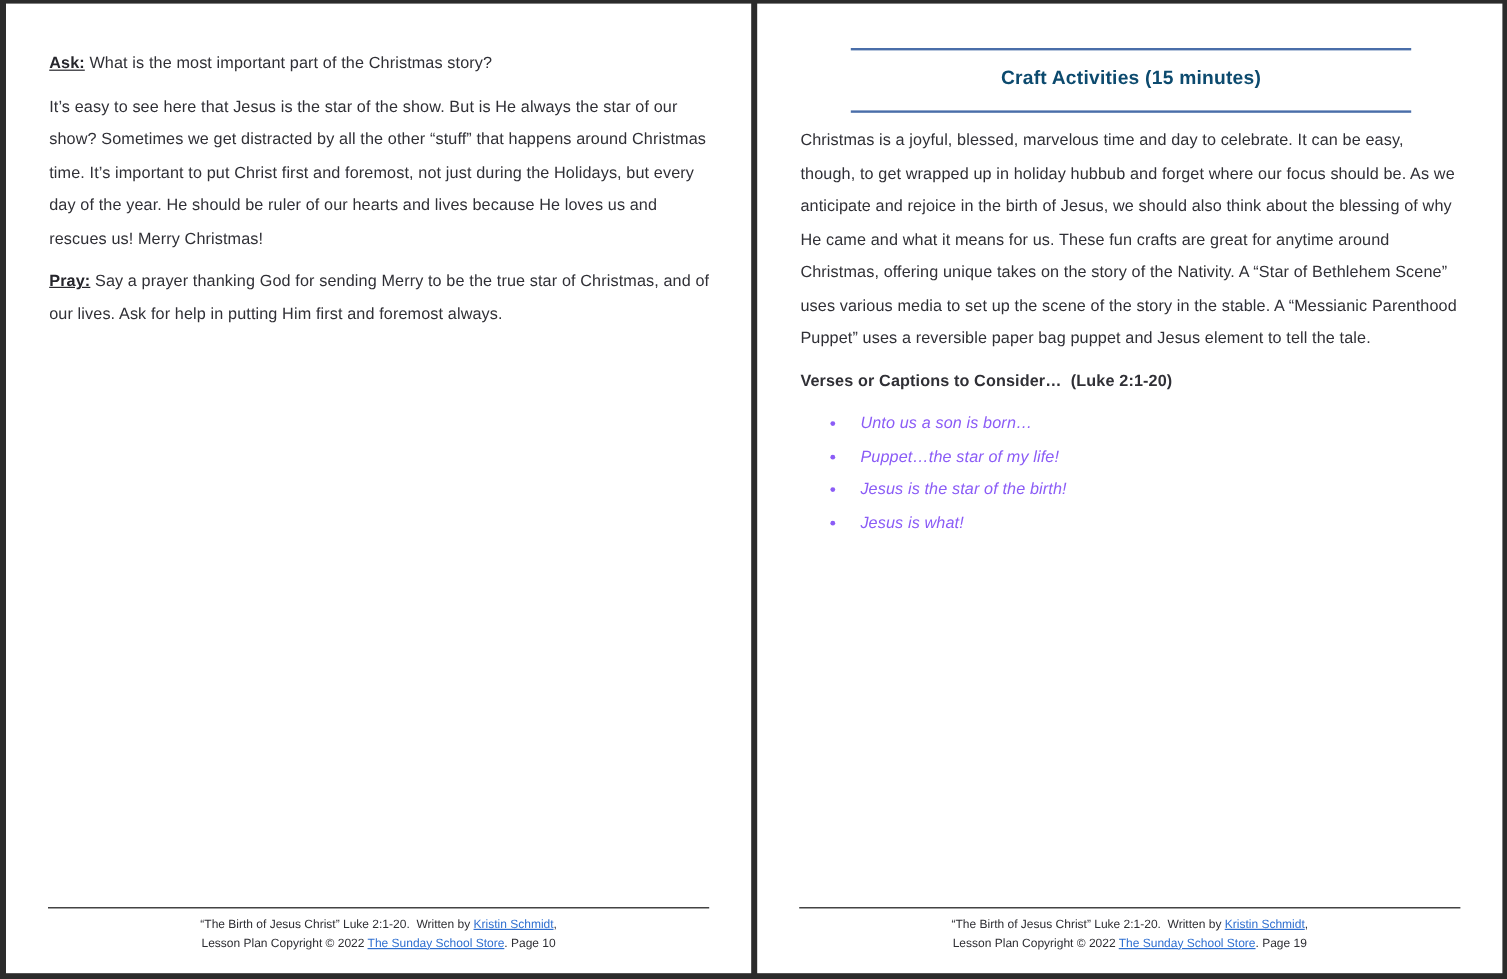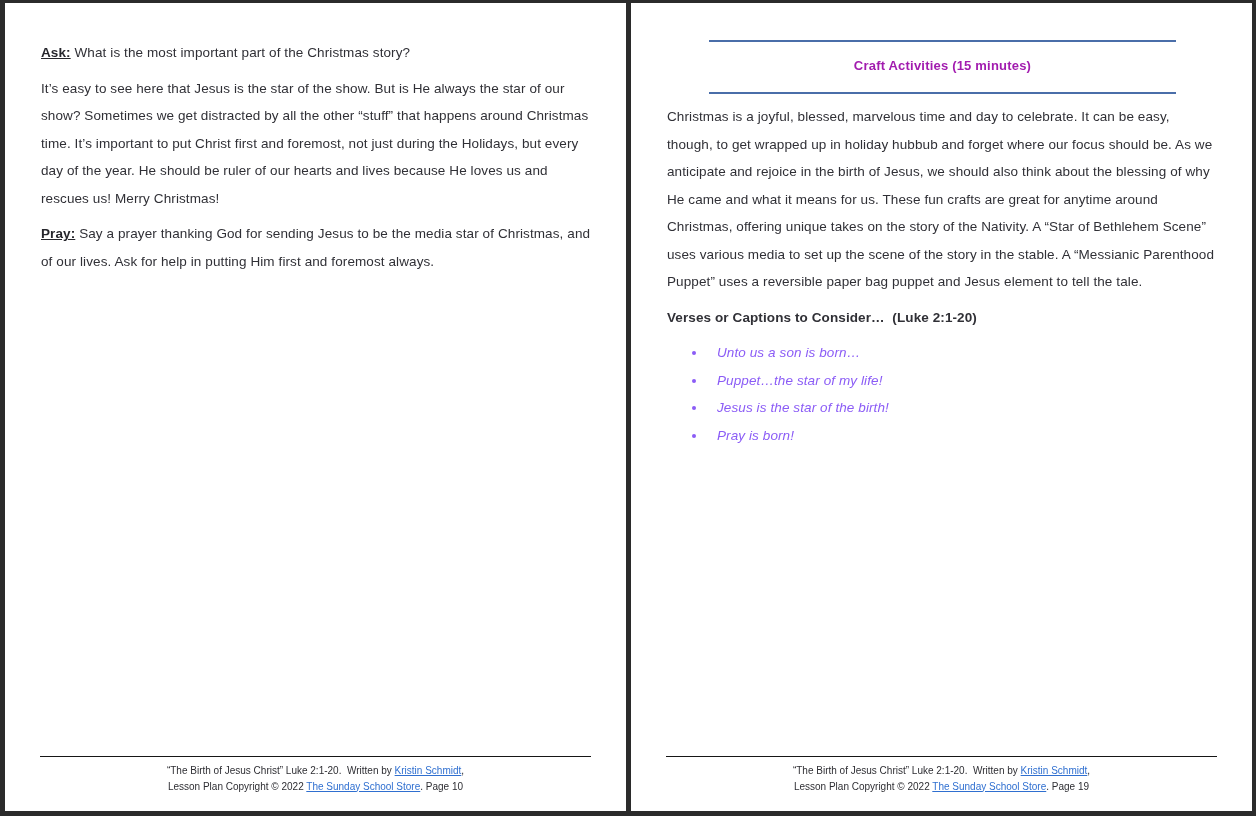--- a/index.html
+++ b/index.html
@@ -45,23 +45,23 @@
   .heading-block {
     margin: 0 42px 9px 42px;
     text-align: center;
   }
   .heading-rule {
     border: none;
     border-top: 2px solid #4a6ea9;
     margin: 0;
   }
   .section-heading {
-    font-size: 13px;
+    font-size: 16px;
     font-weight: bold;
-    color: #a21caf;
+    color: #0c4a6e;
     margin: 11px 0 13px 0;
     line-height: 26px;
     letter-spacing: 0.2px;
   }
 
   .verses-heading {
     font-weight: bold;
     color: #26262c;
   }
   ul.verse-list {
@@ -101,21 +101,21 @@
 </style>
 </head>
 <body>
 
 <div class="spread">
 
   <div class="page">
     <div class="page-inner body-text">
       <p><span class="label-bold">Ask:</span><span> What is the most important part of the Christmas story?</span></p>
       <p>It’s easy to see here that Jesus is the star of the show. But is He always the star of our show? Sometimes we get distracted by all the other “stuff” that happens around Christmas time. It’s important to put Christ first and foremost, not just during the Holidays, but every day of the year. He should be ruler of our hearts and lives because He loves us and rescues us! Merry Christmas!</p>
-      <p><span class="label-bold">Pray:</span><span> Say a prayer thanking God for sending Jesus to be the media star of Christmas, and of our lives. Ask for help in putting Him first and foremost always.</span></p>
+      <p><span class="label-bold">Pray:</span><span> Say a prayer thanking God for sending Merry to be the true star of Christmas, and of our lives. Ask for help in putting Him first and foremost always.</span></p>
     </div>
 
     <div class="footer">
       <hr class="footer-rule">
       <div class="footer-text">
         <div><span>“The Birth of Jesus Christ” Luke 2:1-20.&nbsp; Written by </span><a>Kristin Schmidt</a><span>,</span></div>
         <div><span>Lesson Plan Copyright © 2022 </span><a>The Sunday School Store</a><span>. Page 10</span></div>
       </div>
     </div>
   </div>
@@ -132,21 +132,21 @@
       </div>
 
       <p>Christmas is a joyful, blessed, marvelous time and day to celebrate. It can be easy, though, to get wrapped up in holiday hubbub and forget where our focus should be. As we anticipate and rejoice in the birth of Jesus, we should also think about the blessing of why He came and what it means for us. These fun crafts are great for anytime around Christmas, offering unique takes on the story of the Nativity. A “Star of Bethlehem Scene” uses various media to set up the scene of the story in the stable. A “Messianic Parenthood Puppet” uses a reversible paper bag puppet and Jesus element to tell the tale.</p>
 
       <p class="verses-heading">Verses or Captions to Consider…&nbsp; (Luke 2:1-20)</p>
 
       <ul class="verse-list">
         <li>Unto us a son is born…</li>
         <li>Puppet…the star of my life!</li>
         <li>Jesus is the star of the birth!</li>
-        <li>Pray is born!</li>
+        <li>Jesus is what!</li>
       </ul>
     </div>
 
     <div class="footer">
       <hr class="footer-rule">
       <div class="footer-text">
         <div><span>“The Birth of Jesus Christ” Luke 2:1-20.&nbsp; Written by </span><a>Kristin Schmidt</a><span>,</span></div>
         <div><span>Lesson Plan Copyright © 2022 </span><a>The Sunday School Store</a><span>. Page 19</span></div>
       </div>
     </div>

